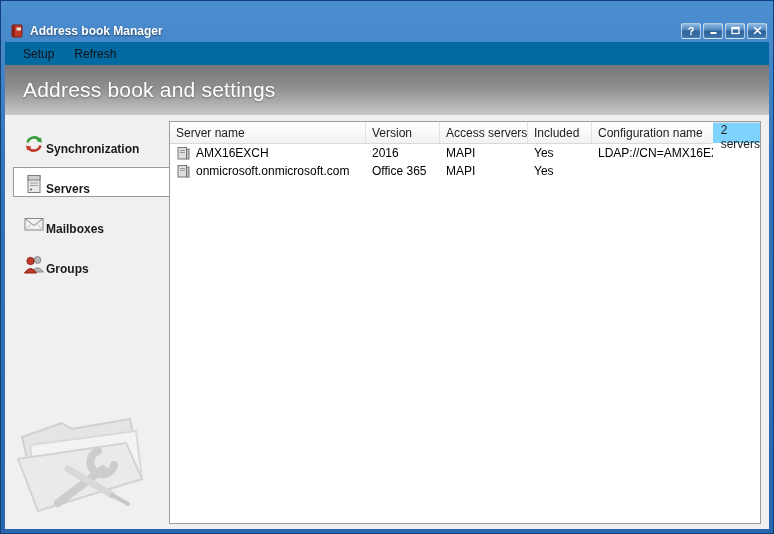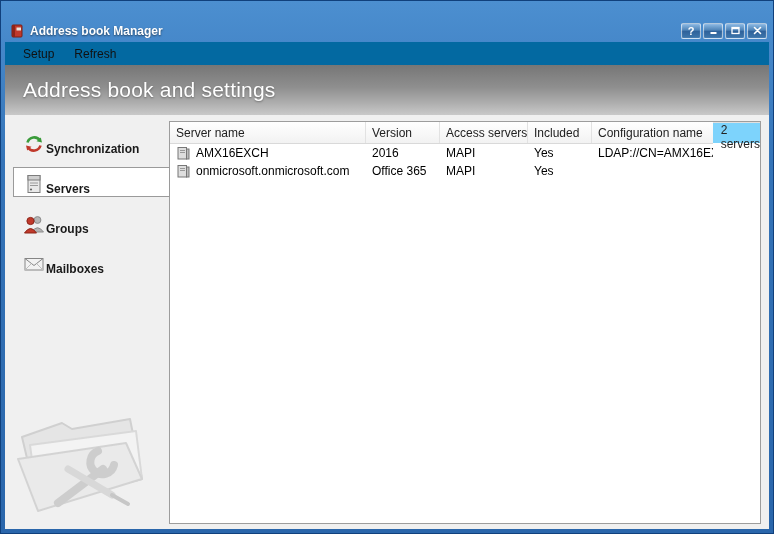--- a/index.html
+++ b/index.html
@@ -173,38 +173,38 @@
               <line x1="7" y1="12.5" x2="15" y2="12.5" stroke="#9a9a9a"></line>
               <circle cx="8" cy="16.5" r="1.1" fill="#666"></circle>
             </svg>
           </span>
           <span class="side-label">Servers</span>
         </div>
 
         <div class="side-item">
           <span class="side-icon">
             <svg width="22" height="22" viewBox="0 0 22 22">
+              <rect x="2" y="5.5" width="18" height="11.5" fill="#f2f2f2" stroke="#858585"></rect>
+              <path d="M2 5.5 L11 12.5 L20 5.5" fill="none" stroke="#858585"></path>
+              <path d="M2 17 L8.5 10.5 M20 17 L13.5 10.5" fill="none" stroke="#bdbdbd"></path>
+            </svg>
+          </span>
+          <span class="side-label">Mailboxes</span>
+        </div>
+
+        <div class="side-item">
+          <span class="side-icon">
+            <svg width="22" height="22" viewBox="0 0 22 22">
               <circle cx="14.5" cy="7" r="3.4" fill="#b5b5b5" stroke="#8c8c8c"></circle>
               <path d="M8.5 19 q6 -8.5 12 0 z" fill="#b5b5b5" stroke="#8c8c8c"></path>
               <circle cx="7.5" cy="8" r="3.6" fill="#c0392b" stroke="#8c2417"></circle>
               <path d="M1.5 20 q6 -9 12 0 z" fill="#c0392b" stroke="#8c2417"></path>
             </svg>
           </span>
           <span class="side-label">Groups</span>
-        </div>
-
-        <div class="side-item">
-          <span class="side-icon">
-            <svg width="22" height="22" viewBox="0 0 22 22">
-              <rect x="2" y="5.5" width="18" height="11.5" fill="#f2f2f2" stroke="#858585"></rect>
-              <path d="M2 5.5 L11 12.5 L20 5.5" fill="none" stroke="#858585"></path>
-              <path d="M2 17 L8.5 10.5 M20 17 L13.5 10.5" fill="none" stroke="#bdbdbd"></path>
-            </svg>
-          </span>
-          <span class="side-label">Mailboxes</span>
         </div>
 
         <svg class="watermark" viewBox="0 0 150 138">
           <g stroke-linejoin="round">
             <path d="M12 48 L52 34 L62 40 L120 30 L132 90 L28 116 Z" fill="#e4e4e4" stroke="#cbcbcb" stroke-width="2"></path>
             <path d="M20 56 L126 42 L132 90 L28 116 Z" fill="#f4f4f4" stroke="#d6d6d6" stroke-width="2"></path>
             <path d="M8 70 L116 54 L132 90 L28 122 Z" fill="#e9e9e9" stroke="#cfcfcf" stroke-width="2"></path>
           </g>
           <g stroke="#c8c8c8" stroke-width="8" fill="none" stroke-linecap="round">
             <path d="M93 80 L48 114"></path>

